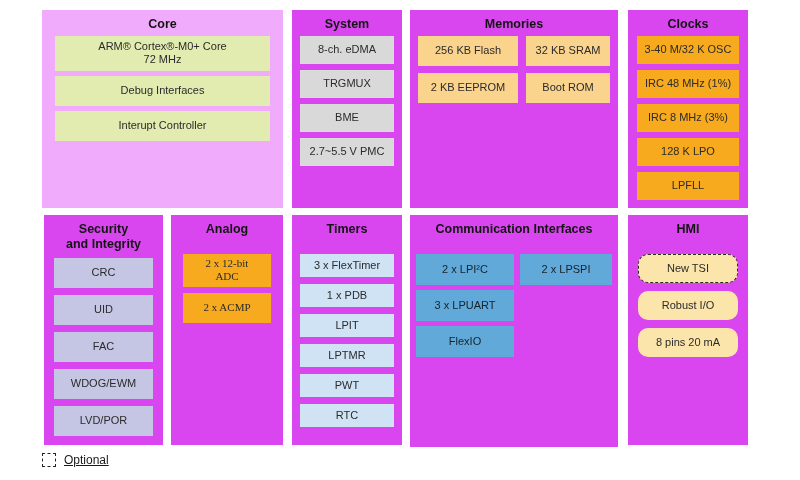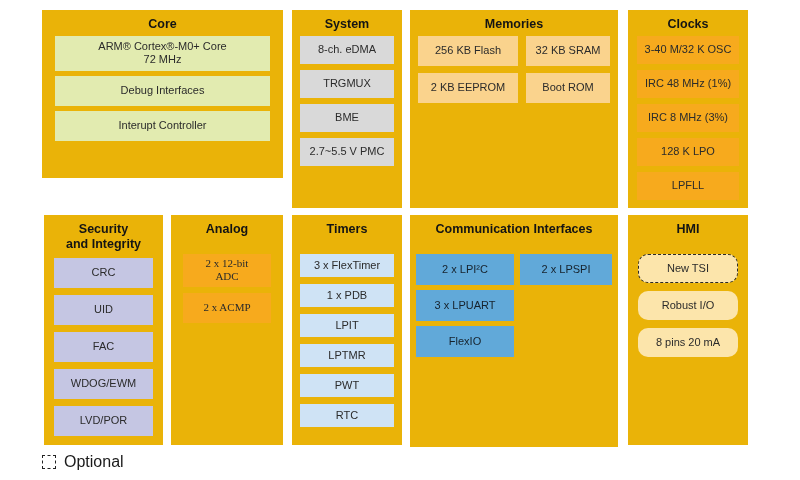--- a/index.html
+++ b/index.html
@@ -1,27 +1,27 @@
 <!DOCTYPE html>
 <html><head>
 <meta charset="utf-8">
 <style>
   html,body{margin:0;padding:0;background:#ffffff;}
   body{font-family:"Liberation Sans","DejaVu Sans",sans-serif;-webkit-font-smoothing:antialiased;}
   .board{position:relative;width:800px;height:480px;background:#ffffff;overflow:hidden;}
 
-  .panel{position:absolute;background:#eab308;box-sizing:border-box;}
+  .panel{position:absolute;background:#d946ef;box-sizing:border-box;}
   .panel-title{font-weight:bold;font-size:12.5px;color:#141414;text-align:center;padding-top:7px;line-height:1.18;}
   .blocks{display:flex;flex-direction:column;gap:6px;padding:4px 8px 0;}
   .block{display:flex;flex-direction:column;justify-content:center;align-items:center;
          text-align:center;font-size:11px;color:#2b2b2b;height:28px;line-height:1.2;}
   .block span{display:block;}
 
   
-  .panel.core{left:42px;top:10px;width:241px;height:168px;background:#eab308;}
+  .panel.core{left:42px;top:10px;width:241px;height:198px;background:#f0abfc;}
   .panel.core .blocks{padding:4px 13px 0;gap:5px;}
   .panel.core .block{background:#e2ebb0;height:30px;}
   .panel.core .block.tall{height:35px;}
 
   .panel.system{left:292px;top:10px;width:110px;height:198px;}
   .panel.system .block{background:#d9d9d9;}
 
   .panel.memories{left:410px;top:10px;width:208px;height:198px;}
   .mem-grid{display:grid;grid-template-columns:100px 84px;gap:7px 8px;padding:4px 8px 0;}
   .panel.memories .block{background:#fad38d;height:30px;}
@@ -50,21 +50,21 @@
   .panel.comm .c1{grid-column:1;}
 
   .panel.hmi{left:628px;top:215px;width:120px;height:230px;}
   .panel.hmi .blocks{padding:17px 10px 0;gap:8px;}
   .panel.hmi .block{background:#fce5ab;height:29px;border-radius:10px;}
   .panel.hmi .block.optional{border:1.6px dashed #2b2b2b;height:27px;}
 
   
   .legend{position:absolute;left:42px;top:453px;display:flex;align-items:center;gap:8px;}
   .dash-box{width:12px;height:12px;border:1.6px dashed #222;background:#fff;}
-  .legend-label{font-size:16px;color:#1a1a1a;}
+  .legend-label{font-size:12px;color:#1a1a1a;text-decoration:underline;}
 </style>
 </head>
 <body>
 
 <div class="board">
 
   <div class="panel core">
     <div class="panel-title">Core</div>
     <div class="blocks">
       <div class="block tall">

